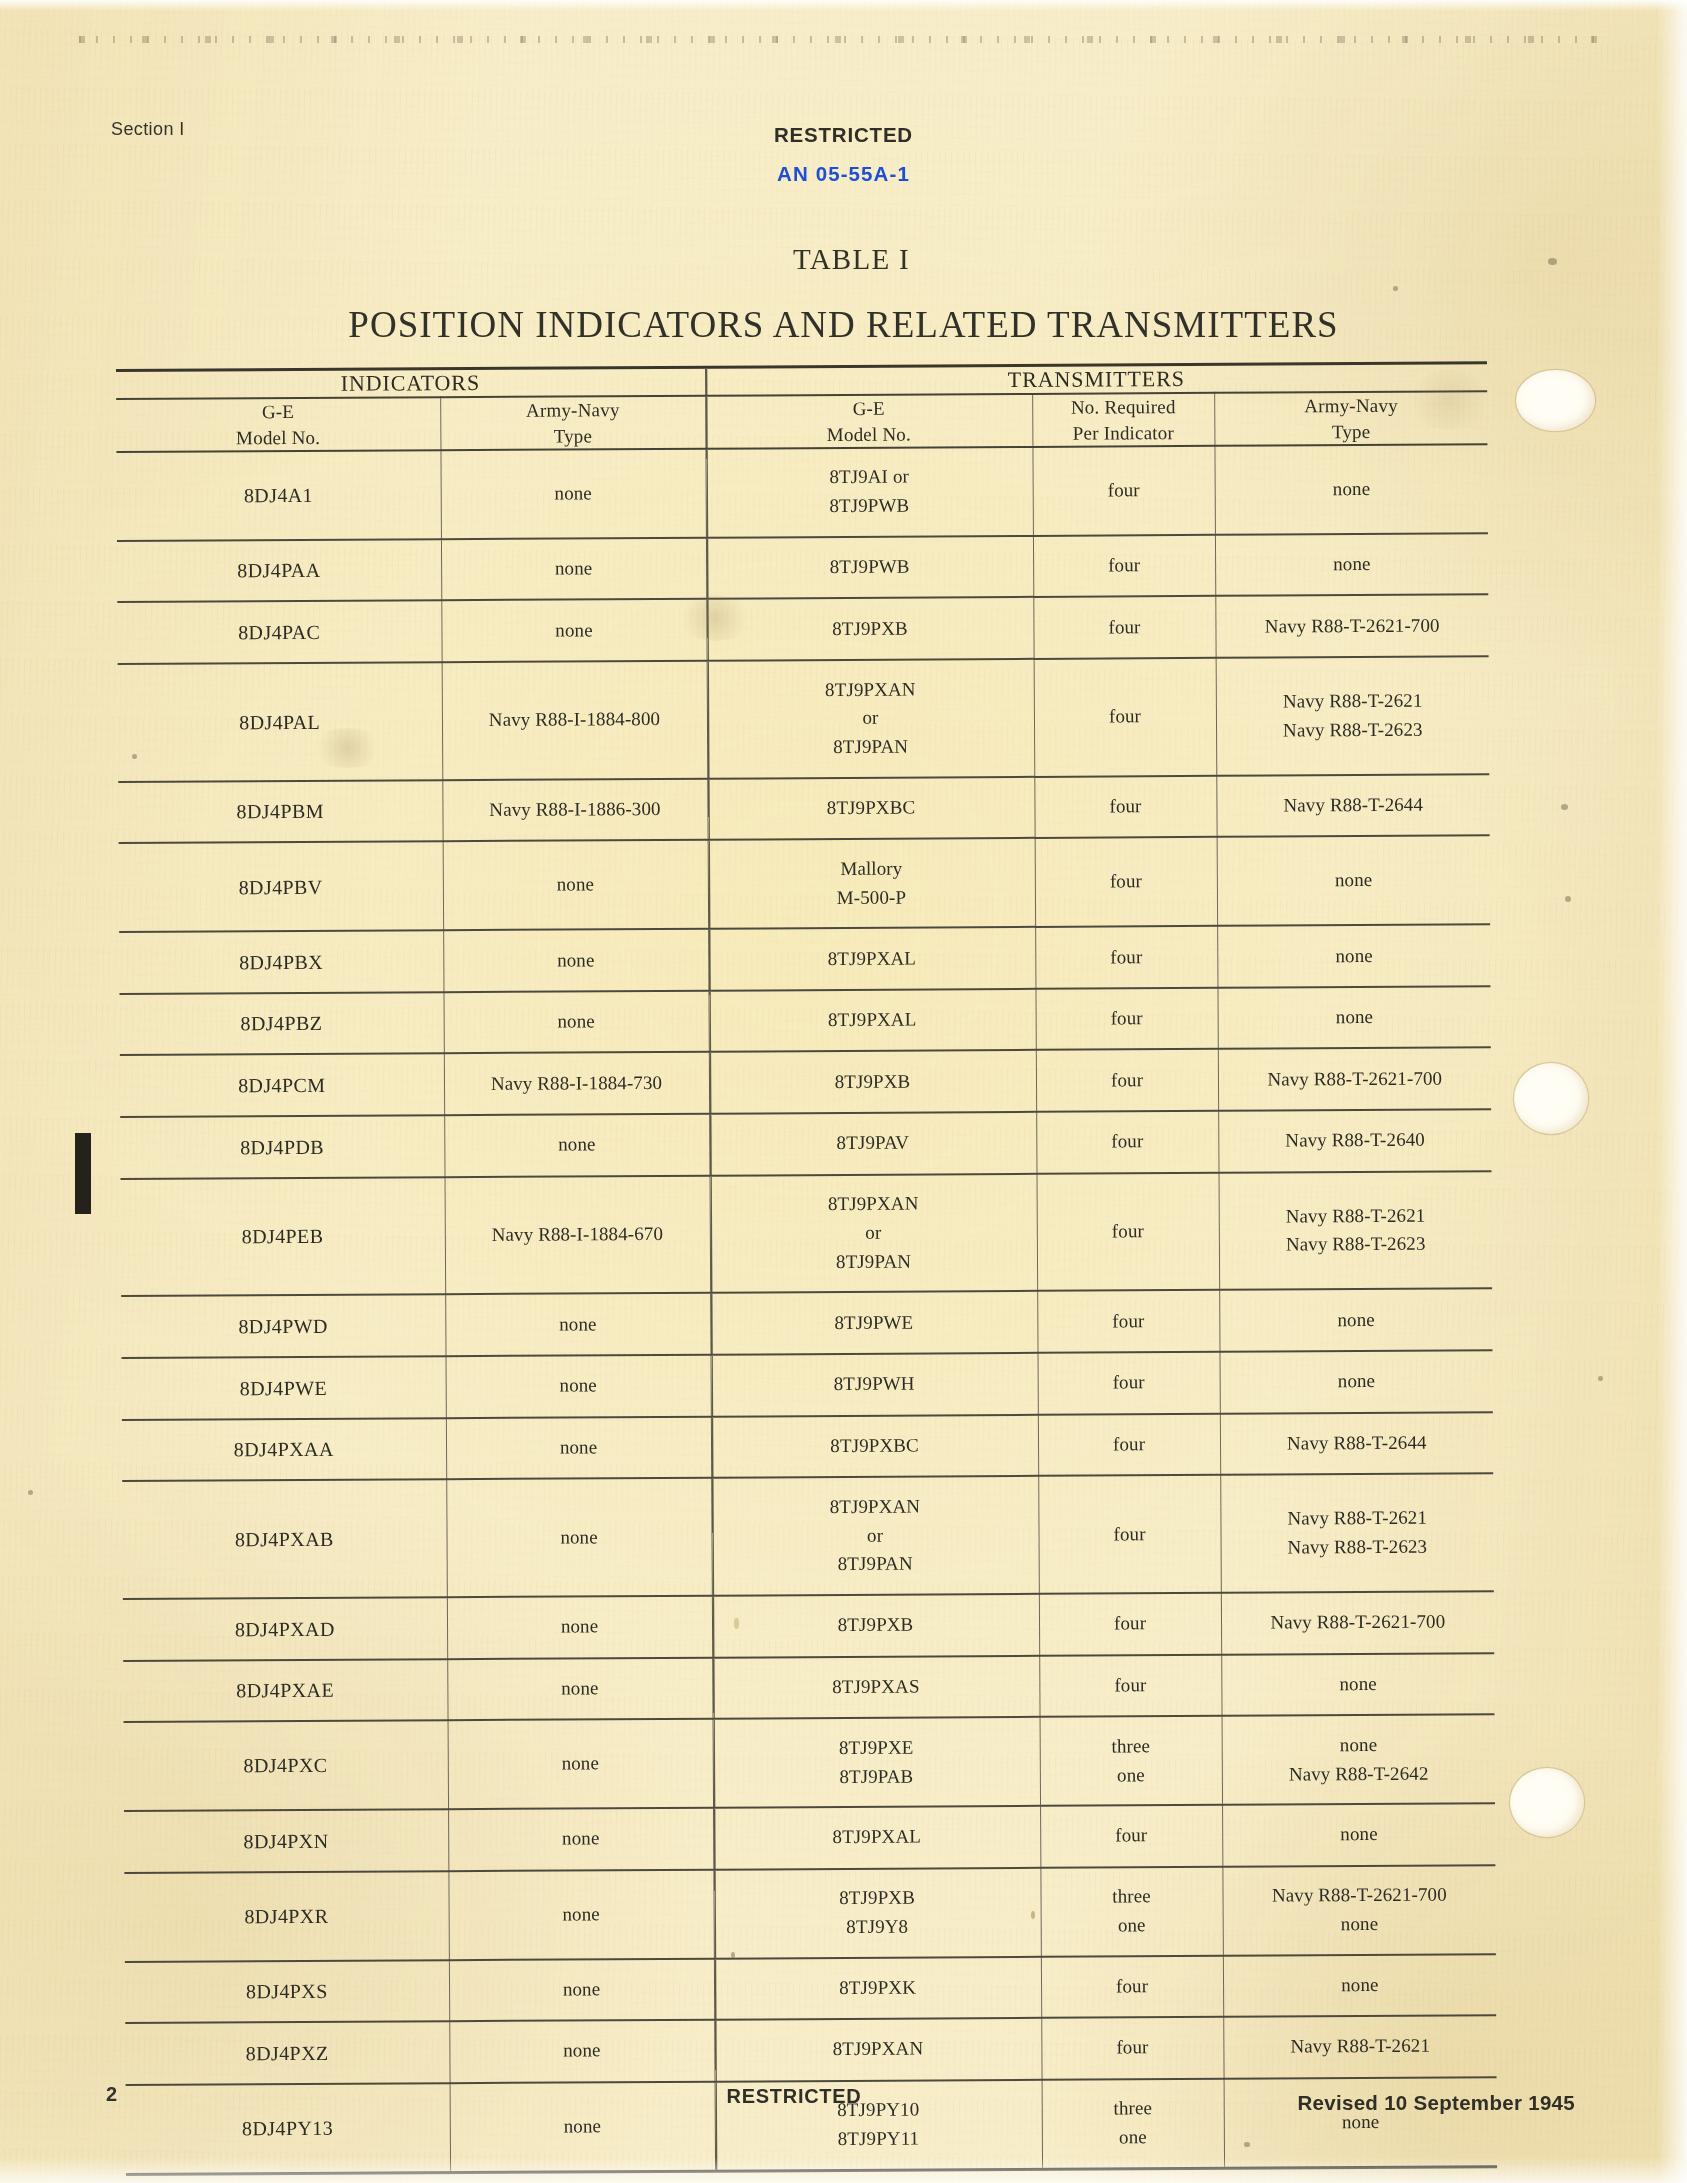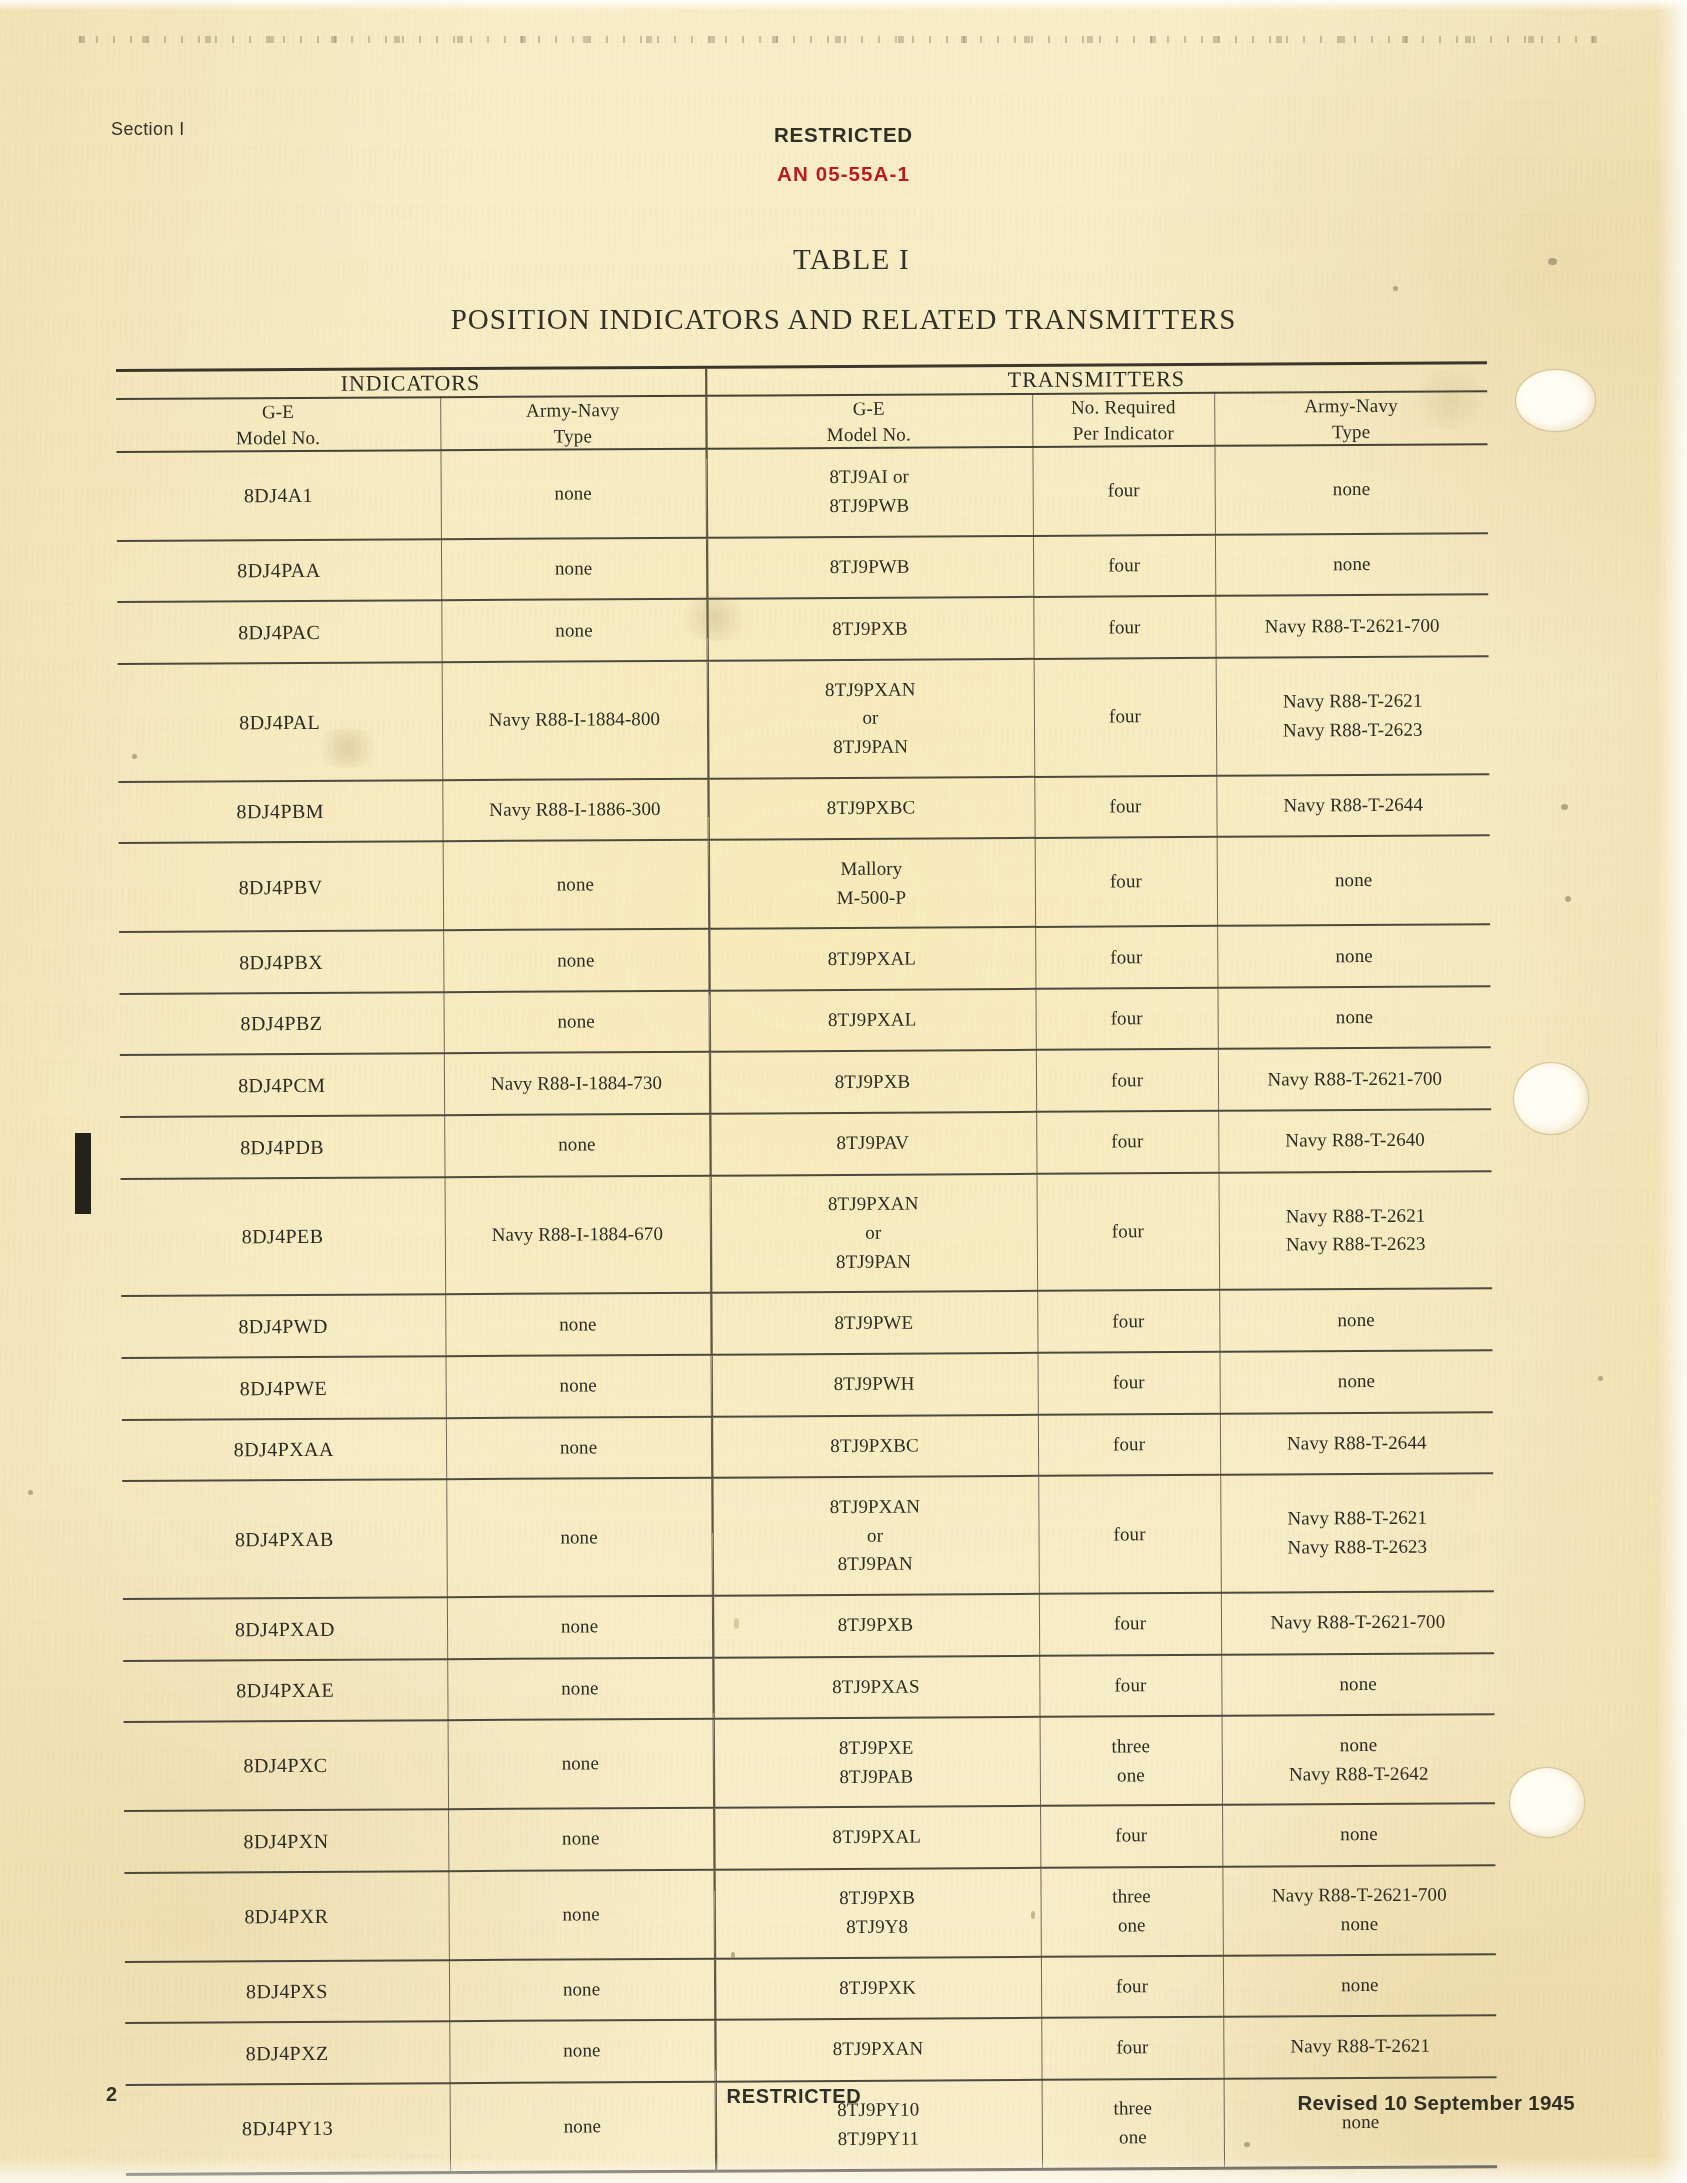--- a/index.html
+++ b/index.html
@@ -88,38 +88,38 @@
   }
   #doc-number {
     position: absolute;
     left: 0; top: 162px;
     width: 1687px;
     text-align: center;
     font-family: "Liberation Sans", "DejaVu Sans", sans-serif;
     font-weight: bold;
     font-size: 20.5px;
     letter-spacing: 1.1px;
-    color: #b91c1c;
+    color: #1d4ed8;
   }
 
   #table-number {
     position: absolute;
     left: 8px; top: 243px;
     width: 1687px;
     text-align: center;
     font-size: 29px;
     letter-spacing: 1.3px;
     color: #31312a;
   }
   #table-title {
     position: absolute;
     left: 0; top: 303px;
     width: 1687px;
     text-align: center;
-    font-size: 29px;
+    font-size: 37px;
     letter-spacing: 1px;
     color: #31312a;
   }
 
   
   #table-wrap {
     position: absolute;
     left: 116px;
     top: 369px;
     width: 1371px;

